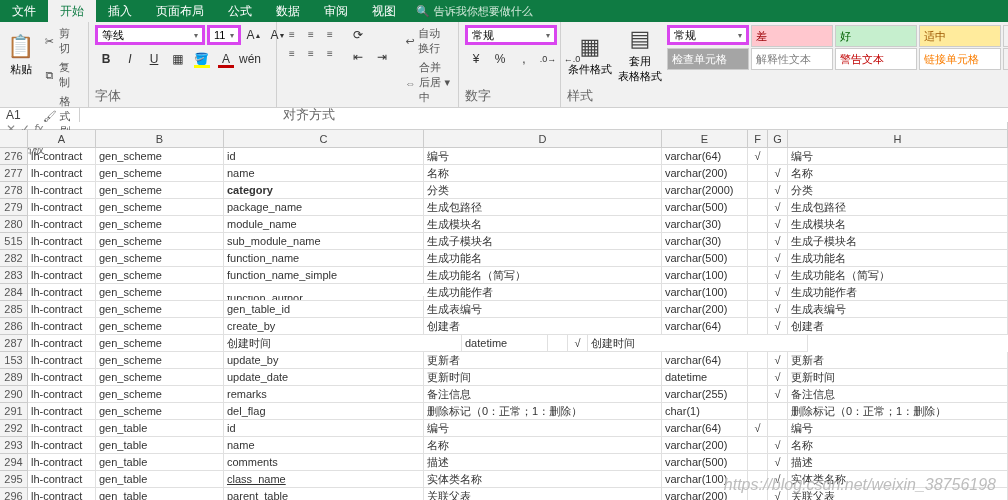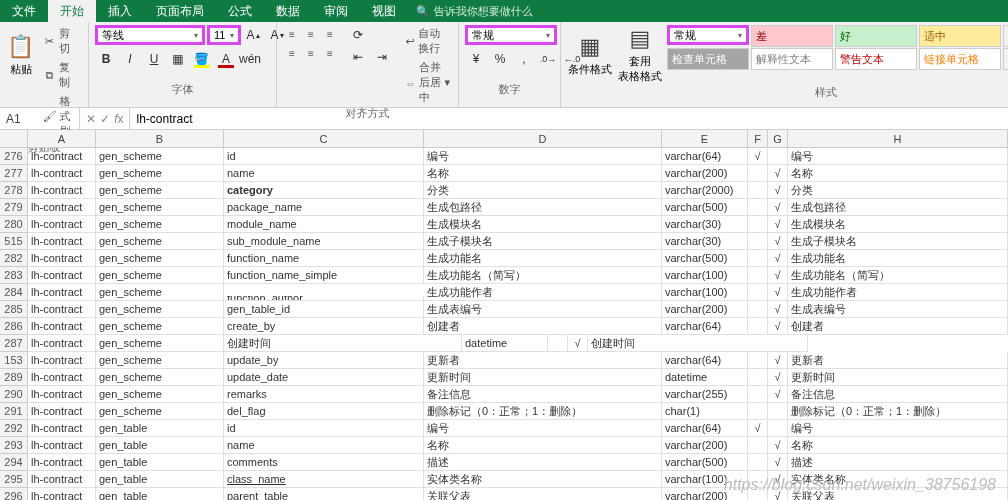--- a/index.html
+++ b/index.html
@@ -8,42 +8,42 @@
   .titlebar { display: flex; background: #0f7b43; color: #fff; height: 22px; align-items: center; }
   .titlebar .tab { padding: 3px 12px; font-size: 12px; cursor: pointer; }
   .titlebar .tab.active { background: #f1f1f1; color: #0f7b43; }
   .titlebar .search { display: flex; align-items: center; margin-left: 8px; }
   .titlebar .search span.icon { font-size: 11px; margin-right: 4px; color: #cfe8d8; }
   .titlebar .search span.txt { color: #cfe8d8; font-size: 11px; }
 
   .ribbon { display: flex; background: #f1f1f1; border-bottom: 1px solid #d0d0d0; height: 86px; }
   .group { border-right: 1px solid #d0d0d0; padding: 3px 6px 0; display: flex; flex-direction: column; justify-content: space-between; }
   .group .body { display: flex; align-items: flex-start; gap: 4px; flex: 1; }
-  .group .label { text-align: center; font-size: 11px; color: #666; padding-bottom: 10px; }
+  .group .label { text-align: left; font-size: 13px; color: #666; padding-bottom: 2px; }
 
   .big-btn { display:flex; flex-direction:column; align-items:center; justify-content:center; width:40px; height:60px; gap:2px; cursor:pointer; }
   .big-btn .ic { font-size:22px; color:#444; }
   .big-btn .t { font-size:11px; }
 
   .stack { display:flex; flex-direction:column; gap:2px; }
   .mini { display:flex; align-items:center; gap:3px; font-size:11px; color:#555; cursor:pointer; padding:1px 2px; }
   .mini .ic { width:14px; display:inline-block; text-align:center; }
 
   .sel { height:20px; border:3px solid #d946ef; background:#fff; font-size:11px; padding:0 4px; display:flex; align-items:center; justify-content:space-between; gap:4px; cursor:pointer; }
   .sel .ar { font-size:8px; color:#666; }
 
   .btnrow { display:flex; gap:2px; }
   .ibtn { width:22px; height:20px; display:flex; align-items:center; justify-content:center; cursor:pointer; font-size:12px; color:#333; }
 
   .alignbox { display:grid; grid-template-columns:repeat(3,18px); grid-template-rows:repeat(2,18px); gap:1px; }
   .alignbox div { display:flex; align-items:center; justify-content:center; border:1px solid transparent; cursor:pointer; font-size:10px; color:#555; }
 
   .style-sel { width:82px; }
 
-  .namebox-row { display:flex; height:22px; border-bottom:1px solid #d0d0d0; background:#fff; }
+  .namebox-row { display:flex; height:22px; border-bottom:1px solid #d0d0d0; background:#fff;flex-direction:column; }
   .namebox { width:80px; border-right:1px solid #d0d0d0; padding:0 6px; display:flex; align-items:center; font-size:12px; color:#444; }
   .fx-btns { display:flex; align-items:center; gap:4px; padding:0 6px; border-right:1px solid #d0d0d0; color:#888; font-size:12px; }
   .fx-btns span { cursor:pointer; }
   .formula-bar { flex:1; padding:0 6px; display:flex; align-items:center; }
 
   .grid { display:flex; flex-direction:column; width:1008px; }
   .col-headers { display:flex; height:18px; background:#f3f3f3; border-bottom:1px solid #ccc; }
   .corner { width:28px; border-right:1px solid #ccc; background:#f3f3f3; }
   .ch { border-right:1px solid #ccc; text-align:center; font-size:11px; color:#444; display:flex; align-items:center; justify-content:center; cursor:pointer; }
   .rows { display:flex; flex-direction:column; }

